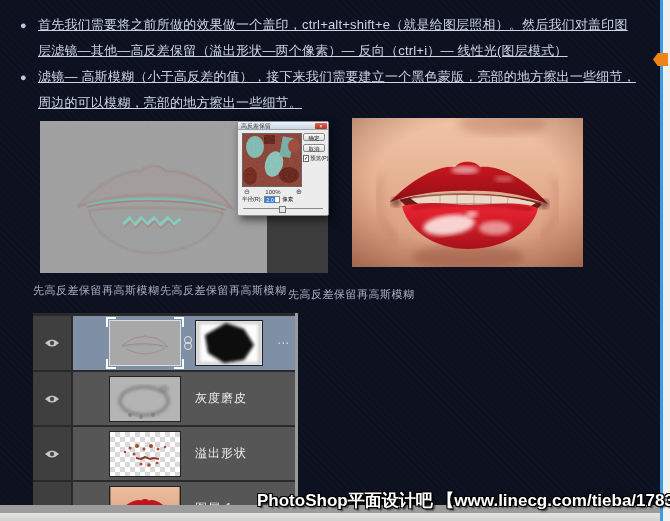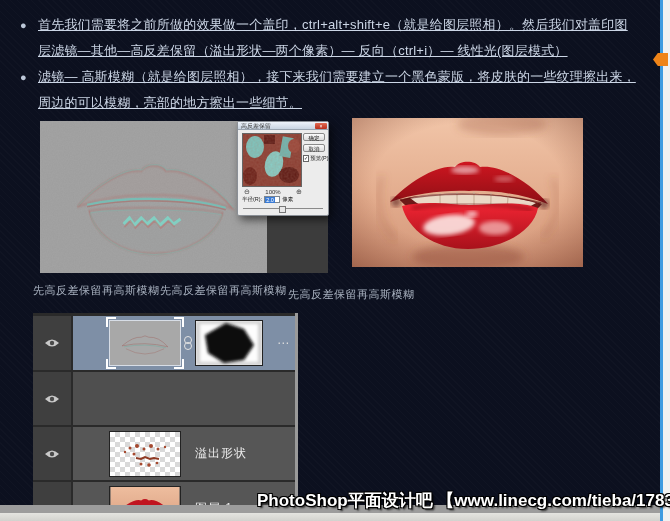--- a/index.html
+++ b/index.html
@@ -96,21 +96,21 @@
 
 <div class="page">
 
   <div class="bullets">
     <div class="bullet-item">
       <span class="bullet-dot">●</span>
       <span class="bullet-text">首先我们需要将之前所做的效果做一个盖印，ctrl+alt+shift+e（就是给图层照相）。然后我们对盖印图层滤镜—其他—高反差保留（溢出形状—两个像素）— 反向（ctrl+i）— 线性光(图层模式）</span>
     </div>
     <div class="bullet-item">
       <span class="bullet-dot">●</span>
-      <span class="bullet-text">滤镜— 高斯模糊（就是给图层照相），接下来我们需要建立一个黑色蒙版，将皮肤的一些纹理擦出来，周边的可以模糊，亮部的地方擦出一些细节。</span>
+      <span class="bullet-text">滤镜— 高斯模糊（小于高反差的值），接下来我们需要建立一个黑色蒙版，亮部的地方擦出一些细节，周边的可以模糊，亮部的地方擦出一些细节。</span>
     </div>
   </div>
 
   <div class="shot-left">
     <div class="gray-img">
       <svg width="227" height="152" viewBox="0 0 231 149" preserveAspectRatio="none">
         <defs>
           <filter id="grain">
               <feTurbulence type="fractalNoise" baseFrequency="0.8" numOctaves="2"></feTurbulence>
             <feColorMatrix type="matrix" values="0 0 0 0 0.55  0 0 0 0 0.55  0 0 0 0 0.55  0 0 0 0.18 0"></feColorMatrix>
@@ -280,20 +280,38 @@
     </div>
     <div class="lp-div"></div>
 
     <div class="layer-row r2">
       <div class="eye-col">
         <svg width="16" height="12" viewBox="0 0 16 12">
           <path d="M1,6 Q8,-1 15,6 Q8,13 1,6 Z" fill="#c9c9c9"></path>
             <circle cx="8" cy="6" r="2.2" fill="#4a4a4a"></circle>
         </svg>
       </div>
+      <div class="row-body">
+        <div class="thumb">
+          <svg width="70" height="44" viewBox="0 0 70 44">
+            <defs>
+                <filter id="t2">
+                  <feGaussianBlur stdDeviation="1.6"></feGaussianBlur>
+                </filter>
+              </defs>
+            <rect width="70" height="44" fill="#b4b4b4"></rect>
+            <ellipse cx="34" cy="24" rx="24" ry="14" fill="none" stroke="rgba(115,115,115,0.6)" stroke-width="4" filter="url(#t2)"></ellipse>
+            <ellipse cx="54" cy="12" rx="5" ry="4" fill="rgba(125,125,125,0.55)" filter="url(#t2)"></ellipse>
+            <circle cx="20" cy="38" r="2" fill="rgba(105,105,105,0.5)"></circle>
+            <circle cx="31" cy="40" r="2" fill="rgba(105,105,105,0.5)"></circle>
+            <circle cx="43" cy="38" r="2" fill="rgba(105,105,105,0.5)"></circle>
+          </svg>
+        </div>
+        <span class="layer-label">灰度磨皮</span>
+      </div>
     </div>
     <div class="lp-div"></div>
 
     <div class="layer-row r3">
       <div class="eye-col">
         <svg width="16" height="12" viewBox="0 0 16 12">
           <path d="M1,6 Q8,-1 15,6 Q8,13 1,6 Z" fill="#c9c9c9"></path>
             <circle cx="8" cy="6" r="2.2" fill="#4a4a4a"></circle>
         </svg>
       </div>

